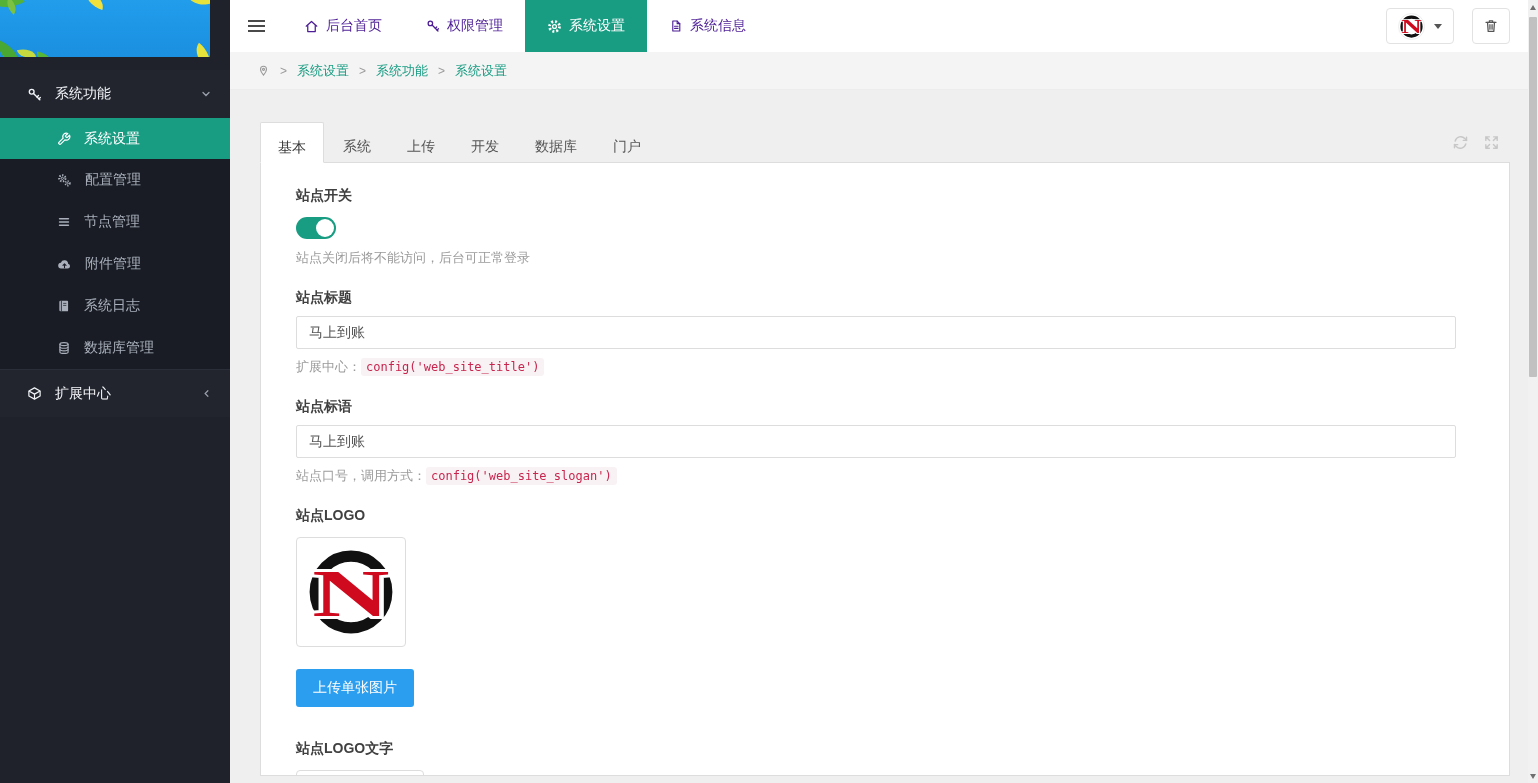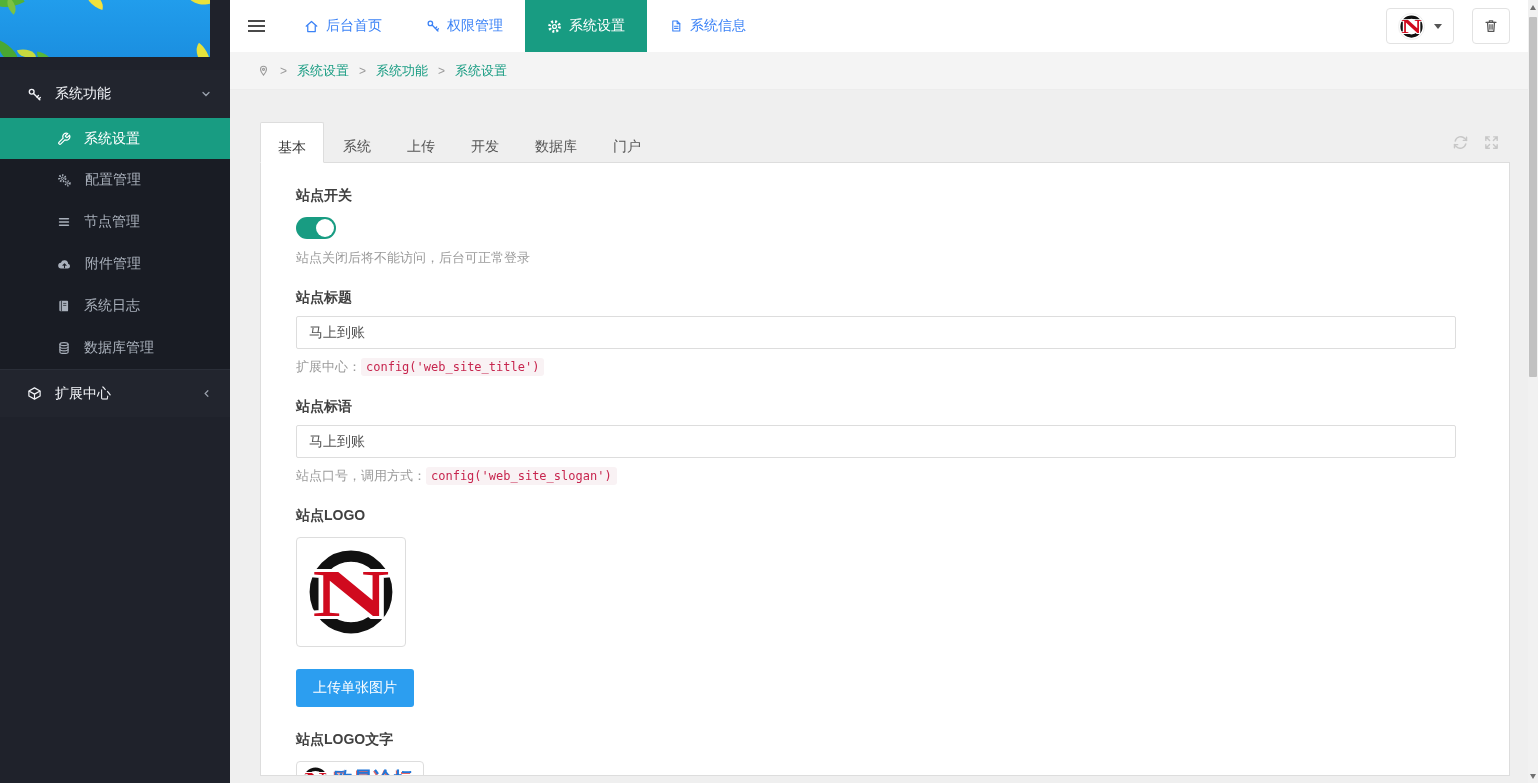--- a/index.html
+++ b/index.html
@@ -17,21 +17,21 @@
   .menu-item { display:flex; align-items:center; height:42px; padding-left:57px; color:#a9b0bb; cursor:pointer; }
   .menu-item .ilabel { margin-left:13px; font-size:14px; }
   .menu-item.active { background:#189c82; color:#fff; height:41px; }
   .menu-sep { border-top:1px solid #2a2e38; }
   .ic { flex:0 0 auto; display:inline-block; vertical-align:middle; }
 
   
   .topnav { position:absolute; left:230px; top:0; width:1298px; height:52px; background:#fff; display:flex; align-items:stretch; }
   .hamburger { width:52px; display:flex; flex-direction:column; justify-content:center; align-items:center; gap:3px; cursor:pointer; }
   .hamburger div { width:17px; height:2px; background:#4a4a4a; }
-  .nav-item { display:flex; align-items:center; gap:7px; padding:0 22px; color:#3b82f6; cursor:pointer; font-size:14px; }
+  .nav-item { display:flex; align-items:center; gap:7px; padding:0 22px; color:#4c1d95; cursor:pointer; font-size:14px; }
   .nav-item.active { background:#189c82; color:#fff; }
   .nav-right { margin-left:auto; display:flex; align-items:center; gap:18px; padding-right:18px; }
   .avatar-btn { display:flex; align-items:center; gap:9px; height:36px; padding:0 11px; background:#fff; border:1px solid #e2e2e2; border-radius:4px; cursor:pointer; }
   .avatar { width:27px; height:27px; border-radius:50%; overflow:hidden; background:#fff; border:1px solid #eee; }
   .caret-down { width:0; height:0; border-left:4px solid transparent; border-right:4px solid transparent; border-top:5px solid #555; }
   .trash-btn { width:38px; height:36px; border:1px solid #e2e2e2; border-radius:4px; background:#fff; display:flex; align-items:center; justify-content:center; color:#555; cursor:pointer; }
 
   
   .breadcrumb { position:absolute; left:230px; top:52px; width:1298px; height:38px; background:#f4f4f4; border-bottom:1px solid #ececec; display:flex; align-items:center; padding-left:27px; font-size:13px; color:#999; gap:10px; }
   .breadcrumb a { color:#189c82; text-decoration:none; cursor:pointer; }
@@ -48,21 +48,21 @@
   .tab-content { background:#fff; border:1px solid #ddd; border-top:none; height:613px; padding:24px 55px 0 35px; overflow:hidden; }
 
   .f-label { font-weight:bold; color:#404040; font-size:14px; margin-bottom:12px; }
   .f-help { color:#9b9b9b; font-size:13px; }
   .code { font-family:"DejaVu Sans Mono", monospace; font-size:12px; color:#c7254e; background:#f9f2f4; padding:2px 5px; border-radius:3px; }
   .toggle { width:40px; height:22px; border-radius:11px; background:#189c82; position:relative; cursor:pointer; margin-bottom:10px; }
   .toggle .knob { position:absolute; right:2px; top:2px; width:18px; height:18px; border-radius:50%; background:#fff; }
   .f-input { width:1160px; height:33px; border:1px solid #ddd; border-radius:2px; padding:0 12px; font-size:14px; color:#555; background:#fff; font-family:"Liberation Sans", sans-serif; }
   .gap22 { margin-bottom:22px; } .gap9 { margin-bottom:9px; }
   .logo-box { width:110px; height:110px; border:1px solid #ddd; border-radius:4px; background:#fff; display:flex; align-items:center; justify-content:center; margin-bottom:22px; }
-  .upload-btn { display:inline-block; background:#2c9ef0; color:#fff; border:none; border-radius:3px; padding:10px 17px; font-size:14px; cursor:pointer; margin-bottom:24px; font-family:Liberation Serif, serif; }
+  .upload-btn { display:inline-block; background:#2c9ef0; color:#fff; border:none; border-radius:3px; padding:10px 17px; font-size:14px; cursor:pointer; margin-bottom:33px; font-family:Liberation Serif, serif; }
   .logotext-box { display:inline-flex; align-items:center; gap:5px; height:36px; border:1px solid #ddd; border-radius:4px; background:#fff; padding:0 9px 0 5px; }
   .logotext { font-size:19px; font-weight:bold; color:#2176d8; letter-spacing:1px; text-shadow:-1px 1px 0 rgba(215,50,50,.75); }
 
   
   .scrollbar { position:absolute; right:0; top:0; width:10px; height:783px; background:#f1f1f1; z-index:9; }
   .sb-arrow { position:absolute; left:0; width:10px; height:14px; display:flex; align-items:center; justify-content:center; cursor:pointer; }
   .sb-up { top:0; } .sb-down { bottom:0; }
   .tri-up { width:0;height:0;border-left:3.5px solid transparent;border-right:3.5px solid transparent;border-bottom:5px solid #6f6f6f; }
   .tri-down { width:0;height:0;border-left:3.5px solid transparent;border-right:3.5px solid transparent;border-top:5px solid #6f6f6f; }
   .sb-thumb { position:absolute; left:1px; top:17px; width:8px; height:360px; background:#c1c1c1; border-radius:1px; cursor:pointer; }

